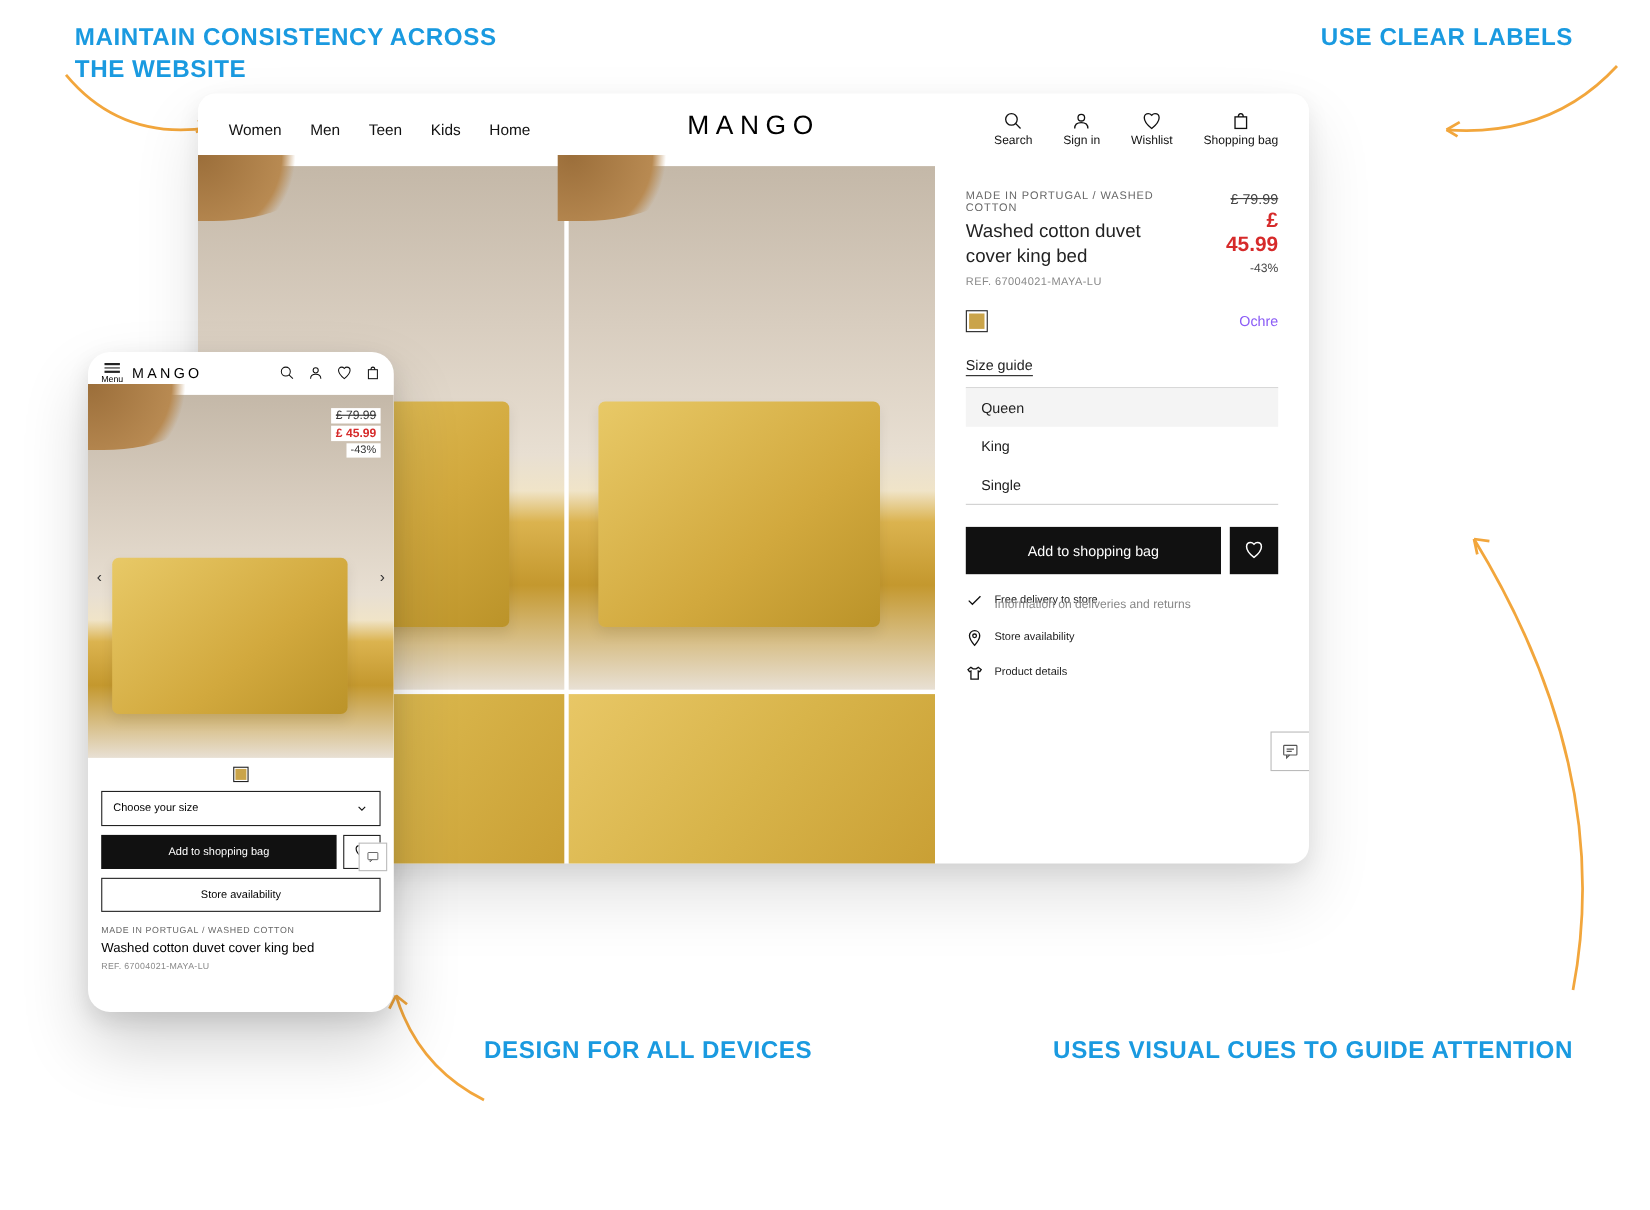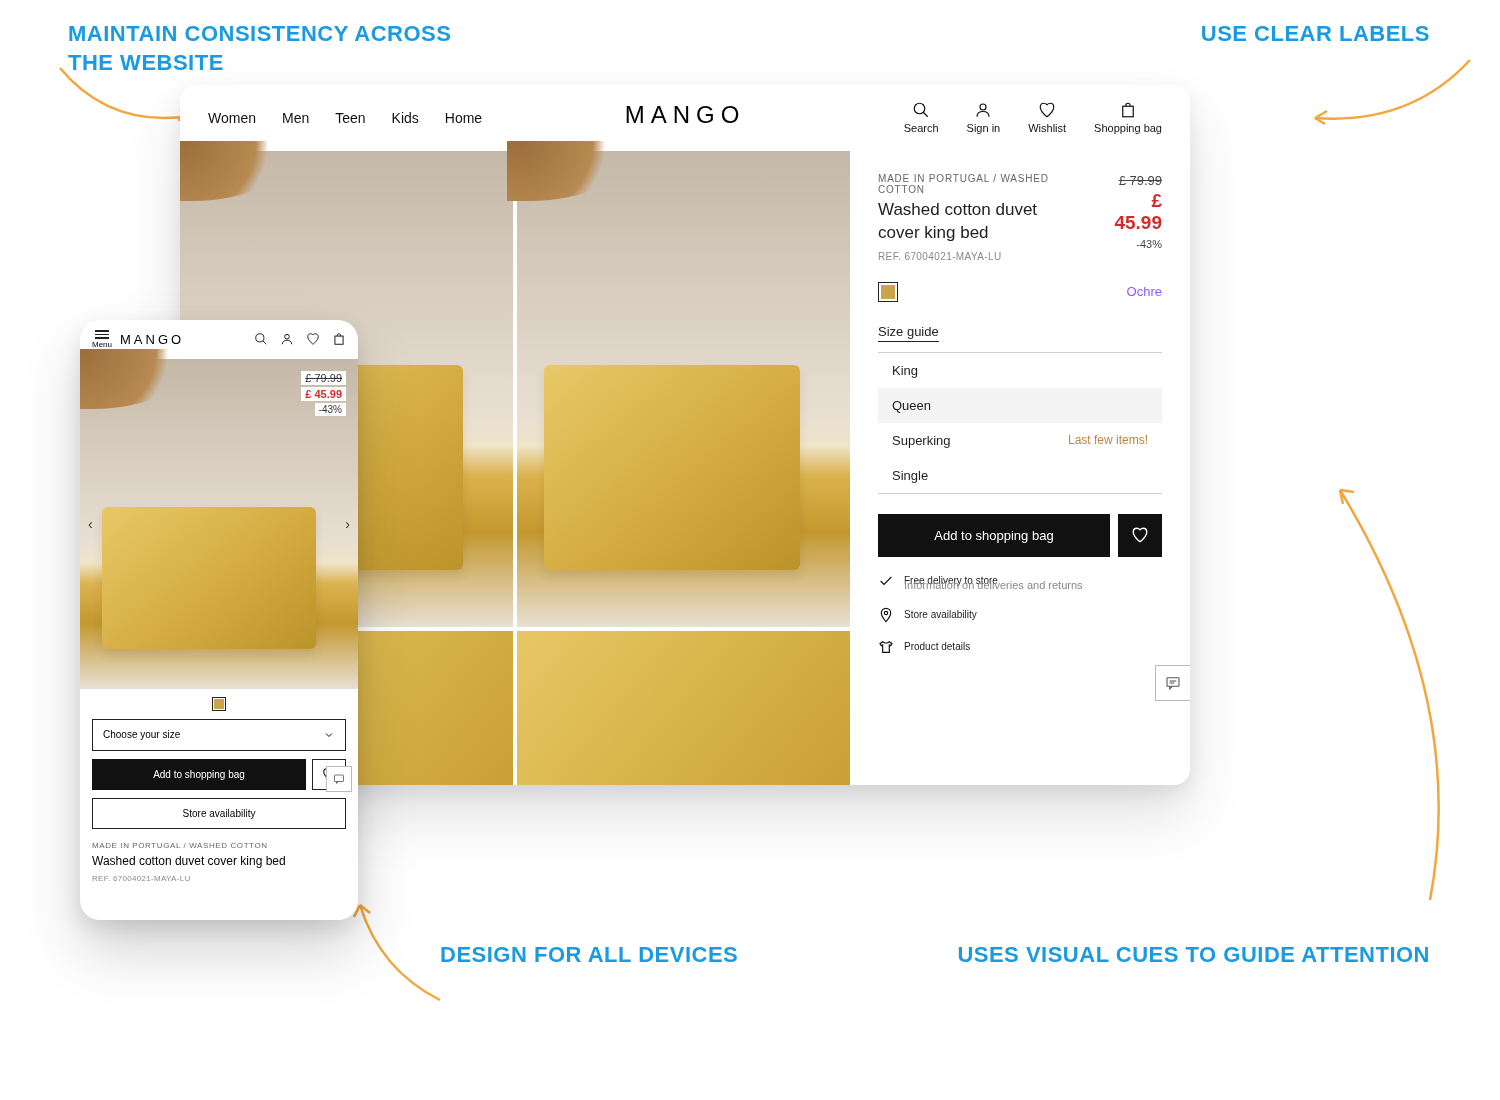--- a/index.html
+++ b/index.html
@@ -299,31 +299,27 @@
       <div class="color-row">
         <div class="swatch">
             <div class="swatch-inner"></div>
           </div>
         <div class="color-name">Ochre</div>
       </div>
 
       <div><span class="size-guide">Size guide</span></div>
 
       <div class="sizes">
+        <div class="size-opt active">
+          <span>Queen</span>
+          <span class="size-note"></span>
+        </div>
         <div class="size-opt">
           <span>King</span>
           <span class="size-note"></span>
-        </div>
-        <div class="size-opt active">
-          <span>Queen</span>
-          <span class="size-note"></span>
-        </div>
-        <div class="size-opt">
-          <span>Superking</span>
-          <span class="size-note">Last few items!</span>
         </div>
         <div class="size-opt">
           <span>Single</span>
           <span class="size-note"></span>
         </div>
       </div>
 
       <div class="cta-row">
         <div class="addbag">Add to shopping bag</div>
         <div class="wishbtn">

